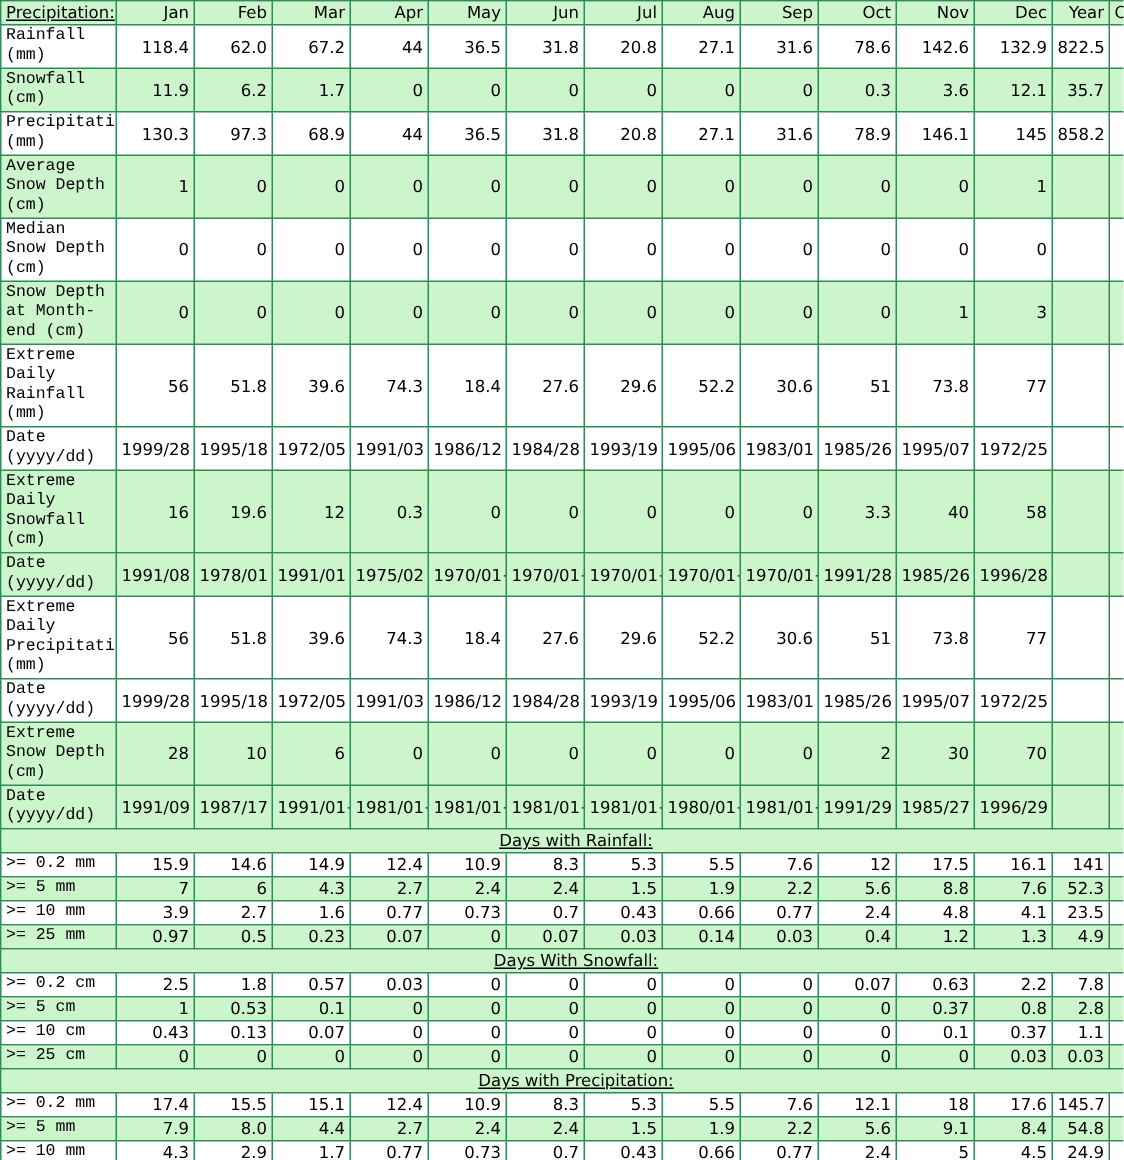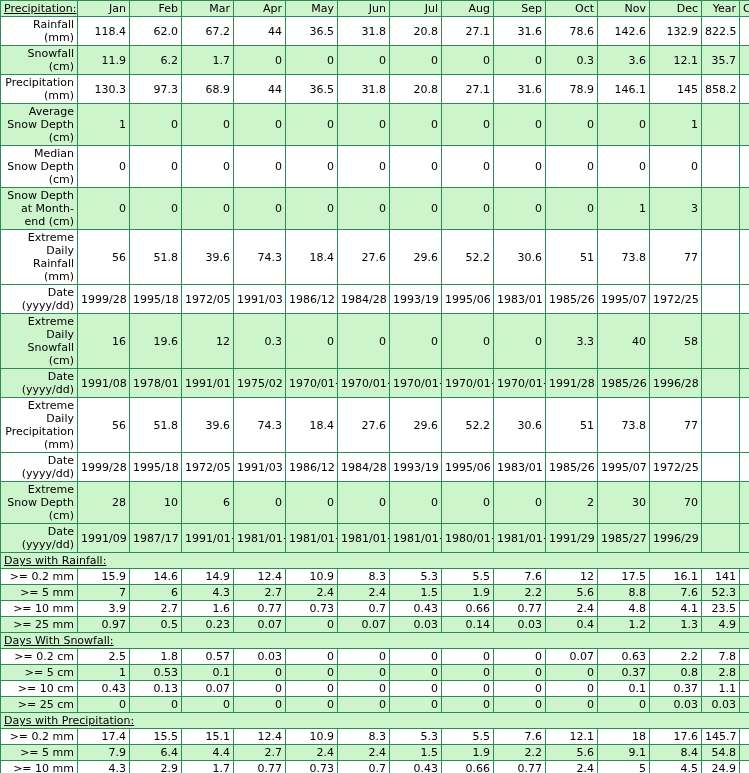--- a/index.html
+++ b/index.html
@@ -23,28 +23,29 @@
   }
   
   col.c-label{width:77px;}
   col.c-mon{width:52px;}
   col.c-year{width:38px;}
   col.c-code{width:28px;}
 
   .rowhead{
     color:#0000cd;
     font-weight:bold;
-    text-align:right;
+    text-align:left;
     padding-left:3px;
+    font-family:Liberation Mono, monospace;
   }
   .sect{
     color:#800000;
     font-weight:bold;
     text-decoration:underline;
-    text-align:left;
+    text-align:center;
     padding-left:3px;
     background:#ccf5cc;
     font-size:11px;
   }
   .monhead{
     color:#0000cd;
     font-weight:bold;
     text-align:right;
     background:#ccf5cc;
   }
@@ -490,21 +491,21 @@
         <td class="num">7.6</td>
         <td class="num">12.1</td>
         <td class="num">18</td>
         <td class="num">17.6</td>
         <td class="num">145.7</td>
         <td class="num">A</td>
       </tr>
       <tr class="shade">
         <td class="rowhead">&gt;= 5 mm</td>
         <td class="num">7.9</td>
-        <td class="num">6.4</td>
+        <td class="num">8.0</td>
         <td class="num">4.4</td>
         <td class="num">2.7</td>
         <td class="num">2.4</td>
         <td class="num">2.4</td>
         <td class="num">1.5</td>
         <td class="num">1.9</td>
         <td class="num">2.2</td>
         <td class="num">5.6</td>
         <td class="num">9.1</td>
         <td class="num">8.4</td>

